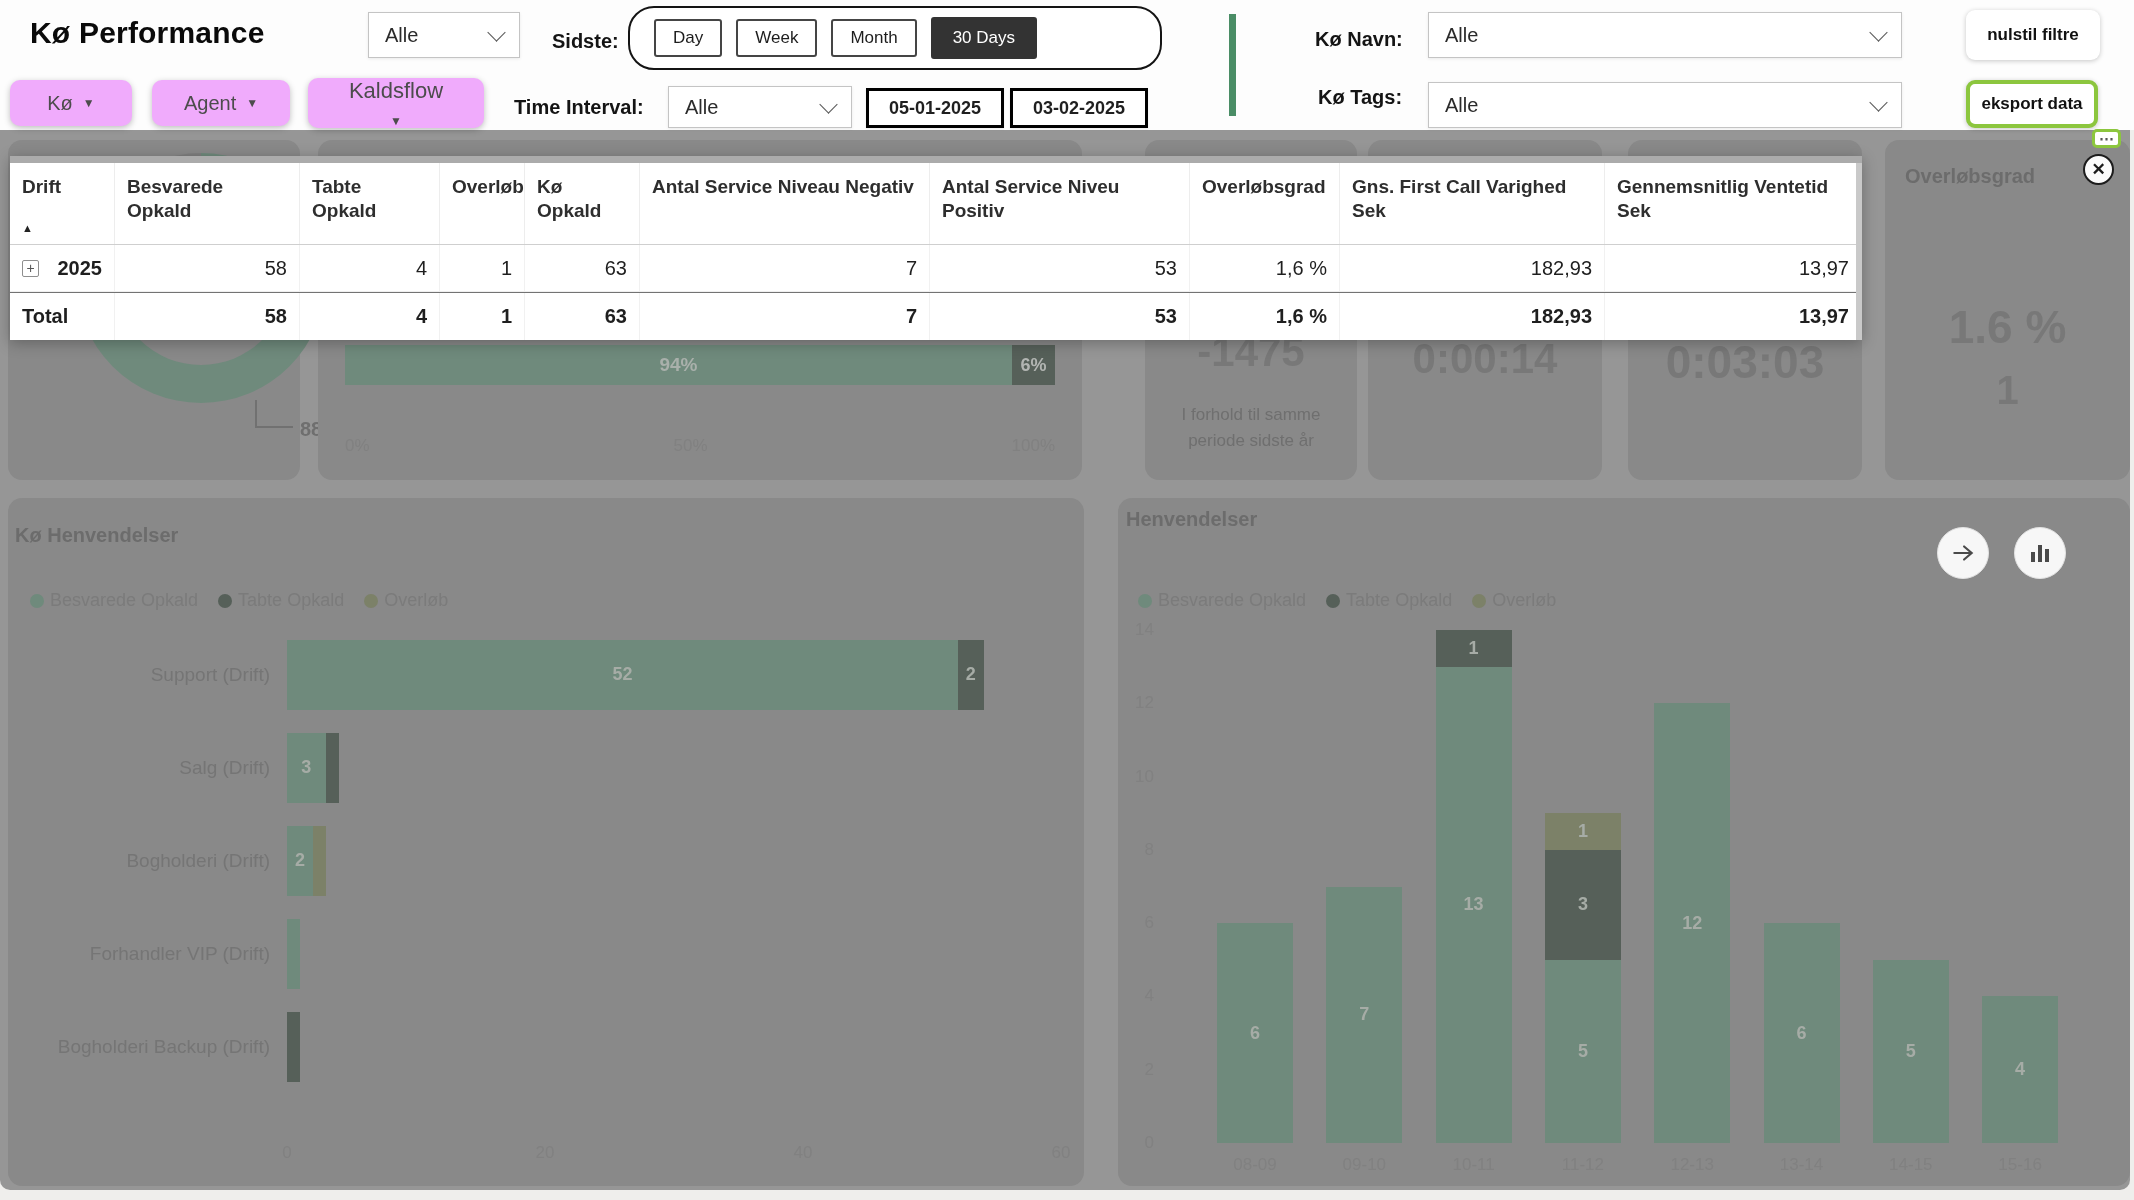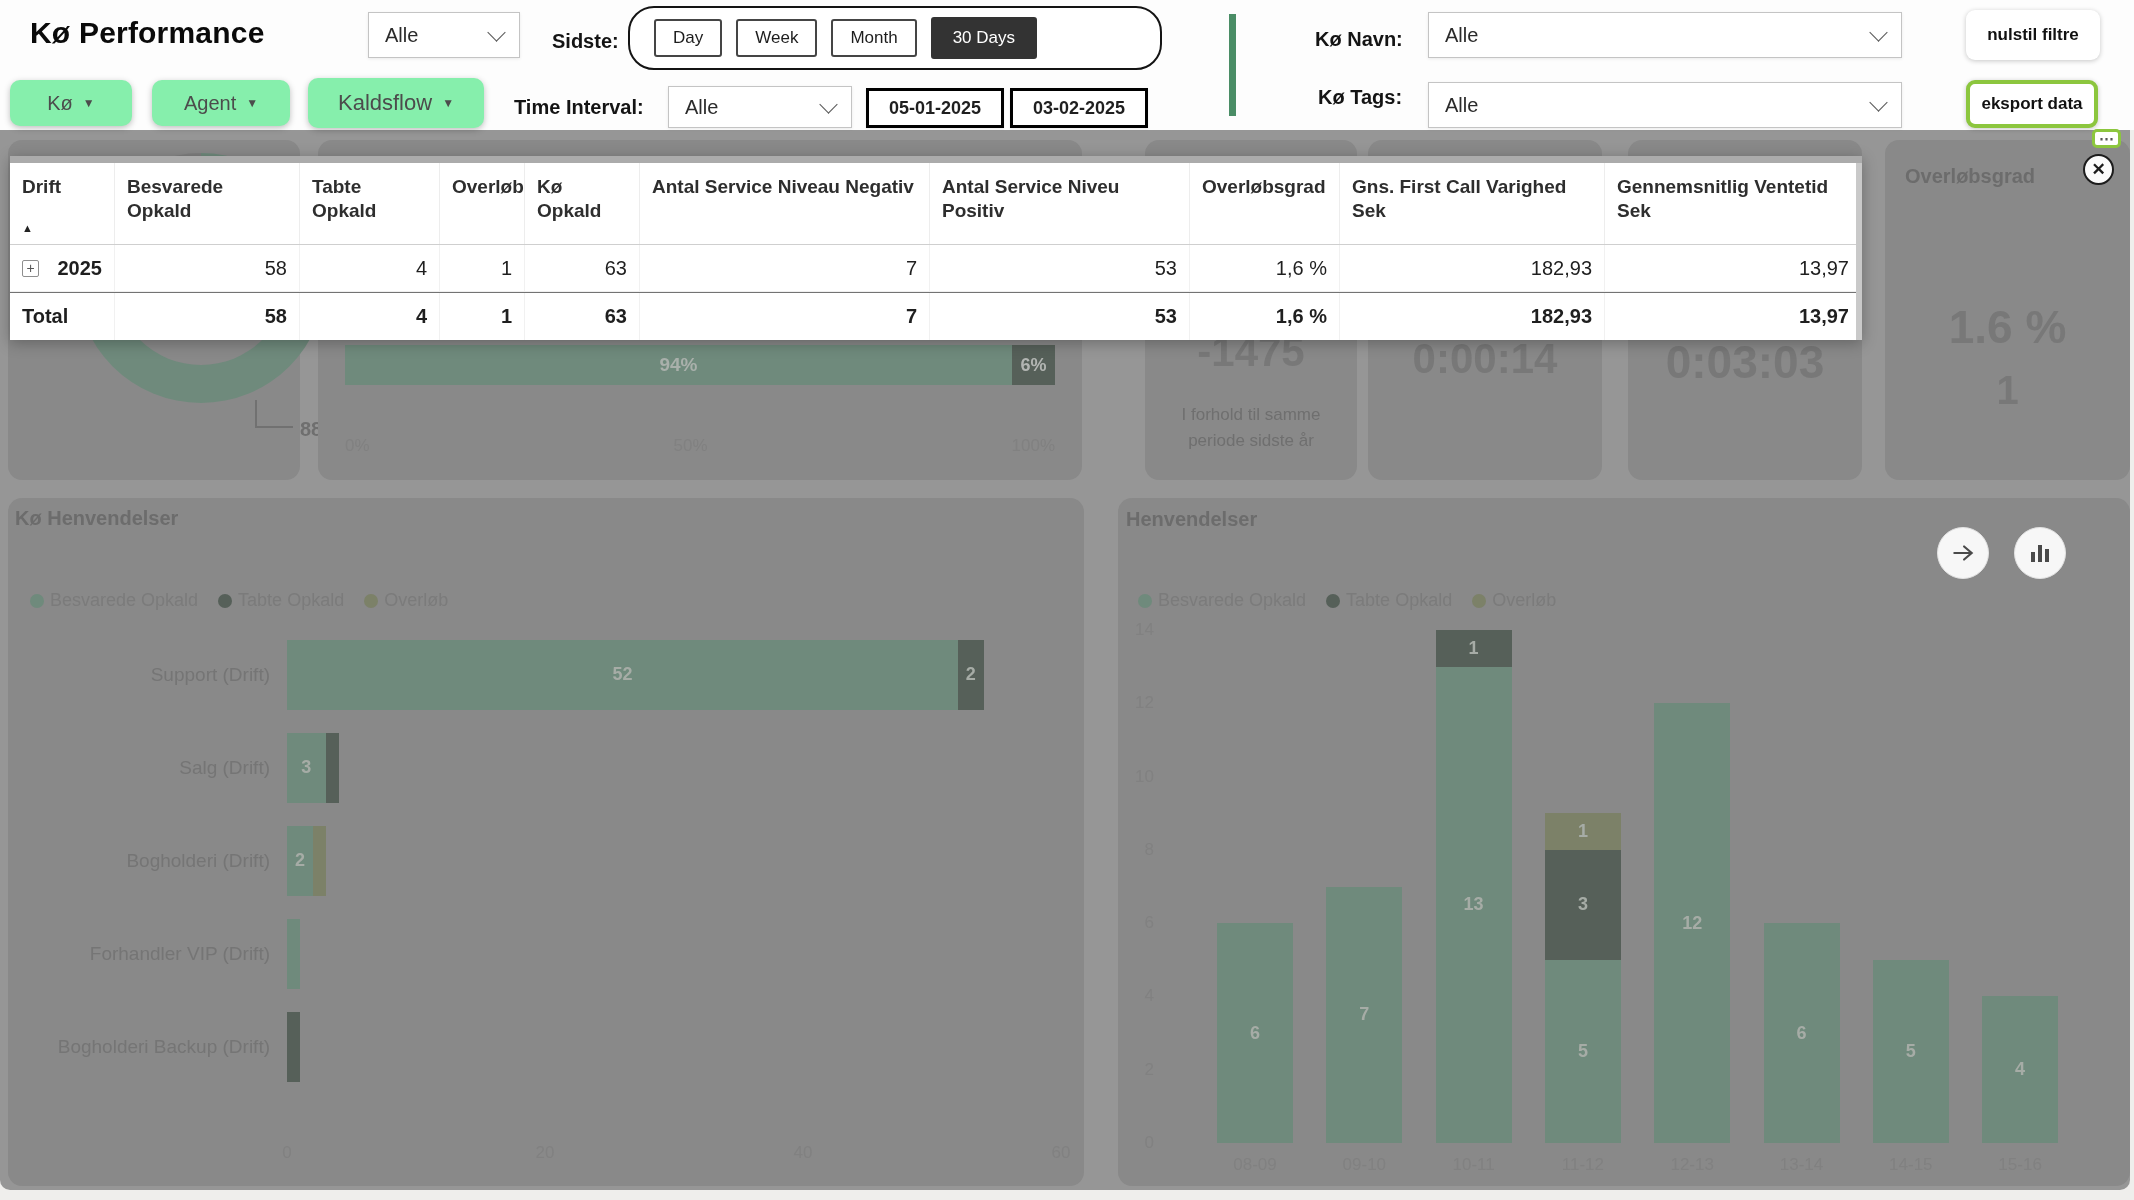--- a/index.html
+++ b/index.html
@@ -13,23 +13,23 @@
   .lbl { font-size:20px; font-weight:700; color:#141414; }
   .dd { background:#fff; border:1px solid #c4c4c4; display:flex; align-items:center; justify-content:space-between; padding:0 16px; box-shadow:0 1px 3px rgba(0,0,0,.08); }
   .dd-val { font-size:20px; color:#2b2b2b; }
   .chev { width:13px; height:13px; border-right:1.8px solid #555; border-bottom:1.8px solid #555; transform:rotate(45deg); margin-top:-6px; }
   .period-group { border:2.5px solid #141414; border-radius:26px; display:flex; align-items:center; gap:14px; padding:9px 24px; background:#fff; }
   .pbtn { height:38px; padding:0 17px; background:#fff; border:2px solid #454545; border-radius:3px; display:flex; align-items:center; justify-content:center; font-size:17px; color:#1d1d1d; }
   .pbtn.sel { background:#333333; border-color:#333333; color:#fff; height:42px; padding:0 20px; }
   .vdivider { background:#4A8D66; }
   .wbtn { background:#fff; border-radius:9px; box-shadow:0 1px 5px rgba(0,0,0,.22); display:flex; align-items:center; justify-content:center; font-size:17px; font-weight:600; color:#111; }
   .wbtn.accent { border:4px solid #8CC63E; }
-  .slicer { display:flex; align-items:center; justify-content:center; gap:10px; background:#86efac; border-radius:10px; box-shadow:0 2px 6px rgba(0,0,0,.25); color:#4c4c4c; font-size:20px; }
+  .slicer { display:flex; align-items:center; justify-content:center; gap:10px; background:#f0abfc; border-radius:10px; box-shadow:0 2px 6px rgba(0,0,0,.25); color:#4c4c4c; font-size:20px; }
   .slicer .caret { font-size:12px; color:#4c4c4c; }
-  .slicer.big { font-size:22px; }
+  .slicer.big { font-size:22px;flex-direction:column; }
   .datebtn { background:#fff; border:3px solid #000000; display:flex; align-items:center; justify-content:center; font-weight:600; font-size:18px; color:#1f1f1f; border-radius:0; box-shadow:0 1px 2px rgba(0,0,0,.08); }
 
   
   .report { position:absolute; left:0; top:130px; width:2130px; height:1060px; background:#969696; border-radius:0 0 10px 10px; z-index:1; }
   .panel { position:absolute; background:#898989; border-radius:14px; }
   .dim-title { color:#6c6c6c; font-size:20px; font-weight:700; }
   .legend { display:flex; gap:20px; align-items:center; }
   .legend-item { display:flex; align-items:center; font-size:18px; color:#7b7b7b; }
   .legend-item .dot { width:14px; height:14px; border-radius:50%; display:inline-block; margin-right:6px; }
   .cat { color:#757575; font-size:19px; text-align:right; }
@@ -167,21 +167,21 @@
       <div class="ab kpi-num" style="left:0; top:195px; width:234px; text-align:center; font-size:46px;">0:03:03</div>
     </div>
 
     <div class="panel" style="left:1885px; top:10px; width:245px; height:340px;">
       <div class="ab dim-title" style="left:20px; top:25px;">Overløbsgrad</div>
       <div class="ab kpi-num" style="left:0; top:160px; width:245px; text-align:center; font-size:46px;">1.6 %</div>
       <div class="ab kpi-num" style="left:0; top:228px; width:245px; text-align:center; font-size:40px;">1</div>
     </div>
 
     <div class="panel" id="hchart-panel" style="left:8px; top:368px; width:1076px; height:688px;">
-      <div class="ab dim-title" style="left:7px; top:9px;">Kø Henvendelser</div>
+      <div class="ab dim-title" style="left:7px; top:26px;">Kø Henvendelser</div>
       <div class="ab legend" id="legend-h" style="left:22px; top:92px;">
           <span class="legend-item">
             <span class="dot" style="background: rgb(111, 138, 124);"></span>
             <span>Besvarede Opkald</span>
           </span>
           <span class="legend-item">
             <span class="dot" style="background: rgb(86, 96, 89);"></span>
             <span>Tabte Opkald</span>
           </span>
           <span class="legend-item">

